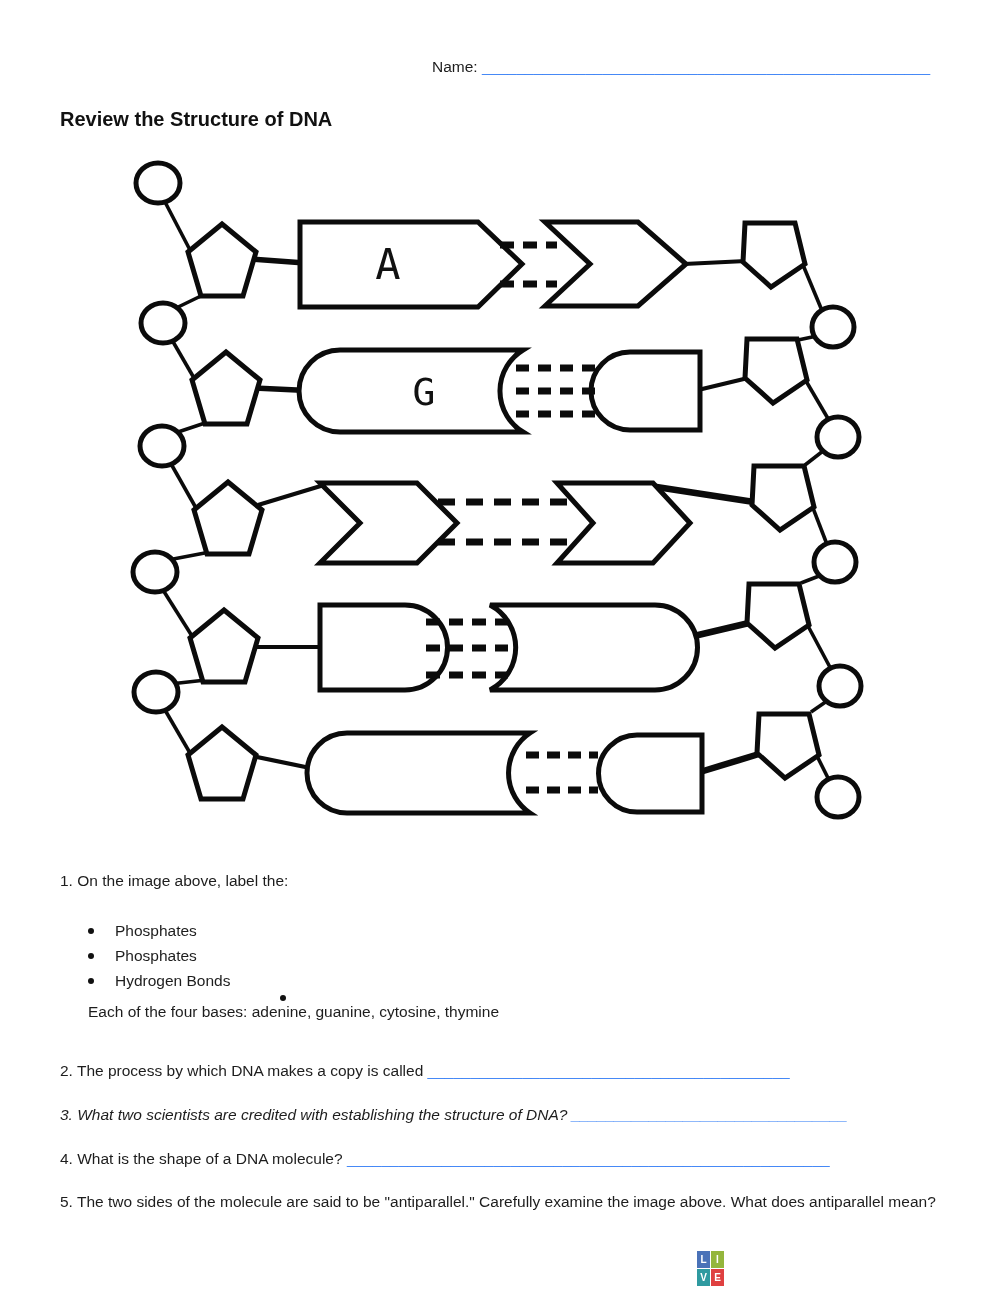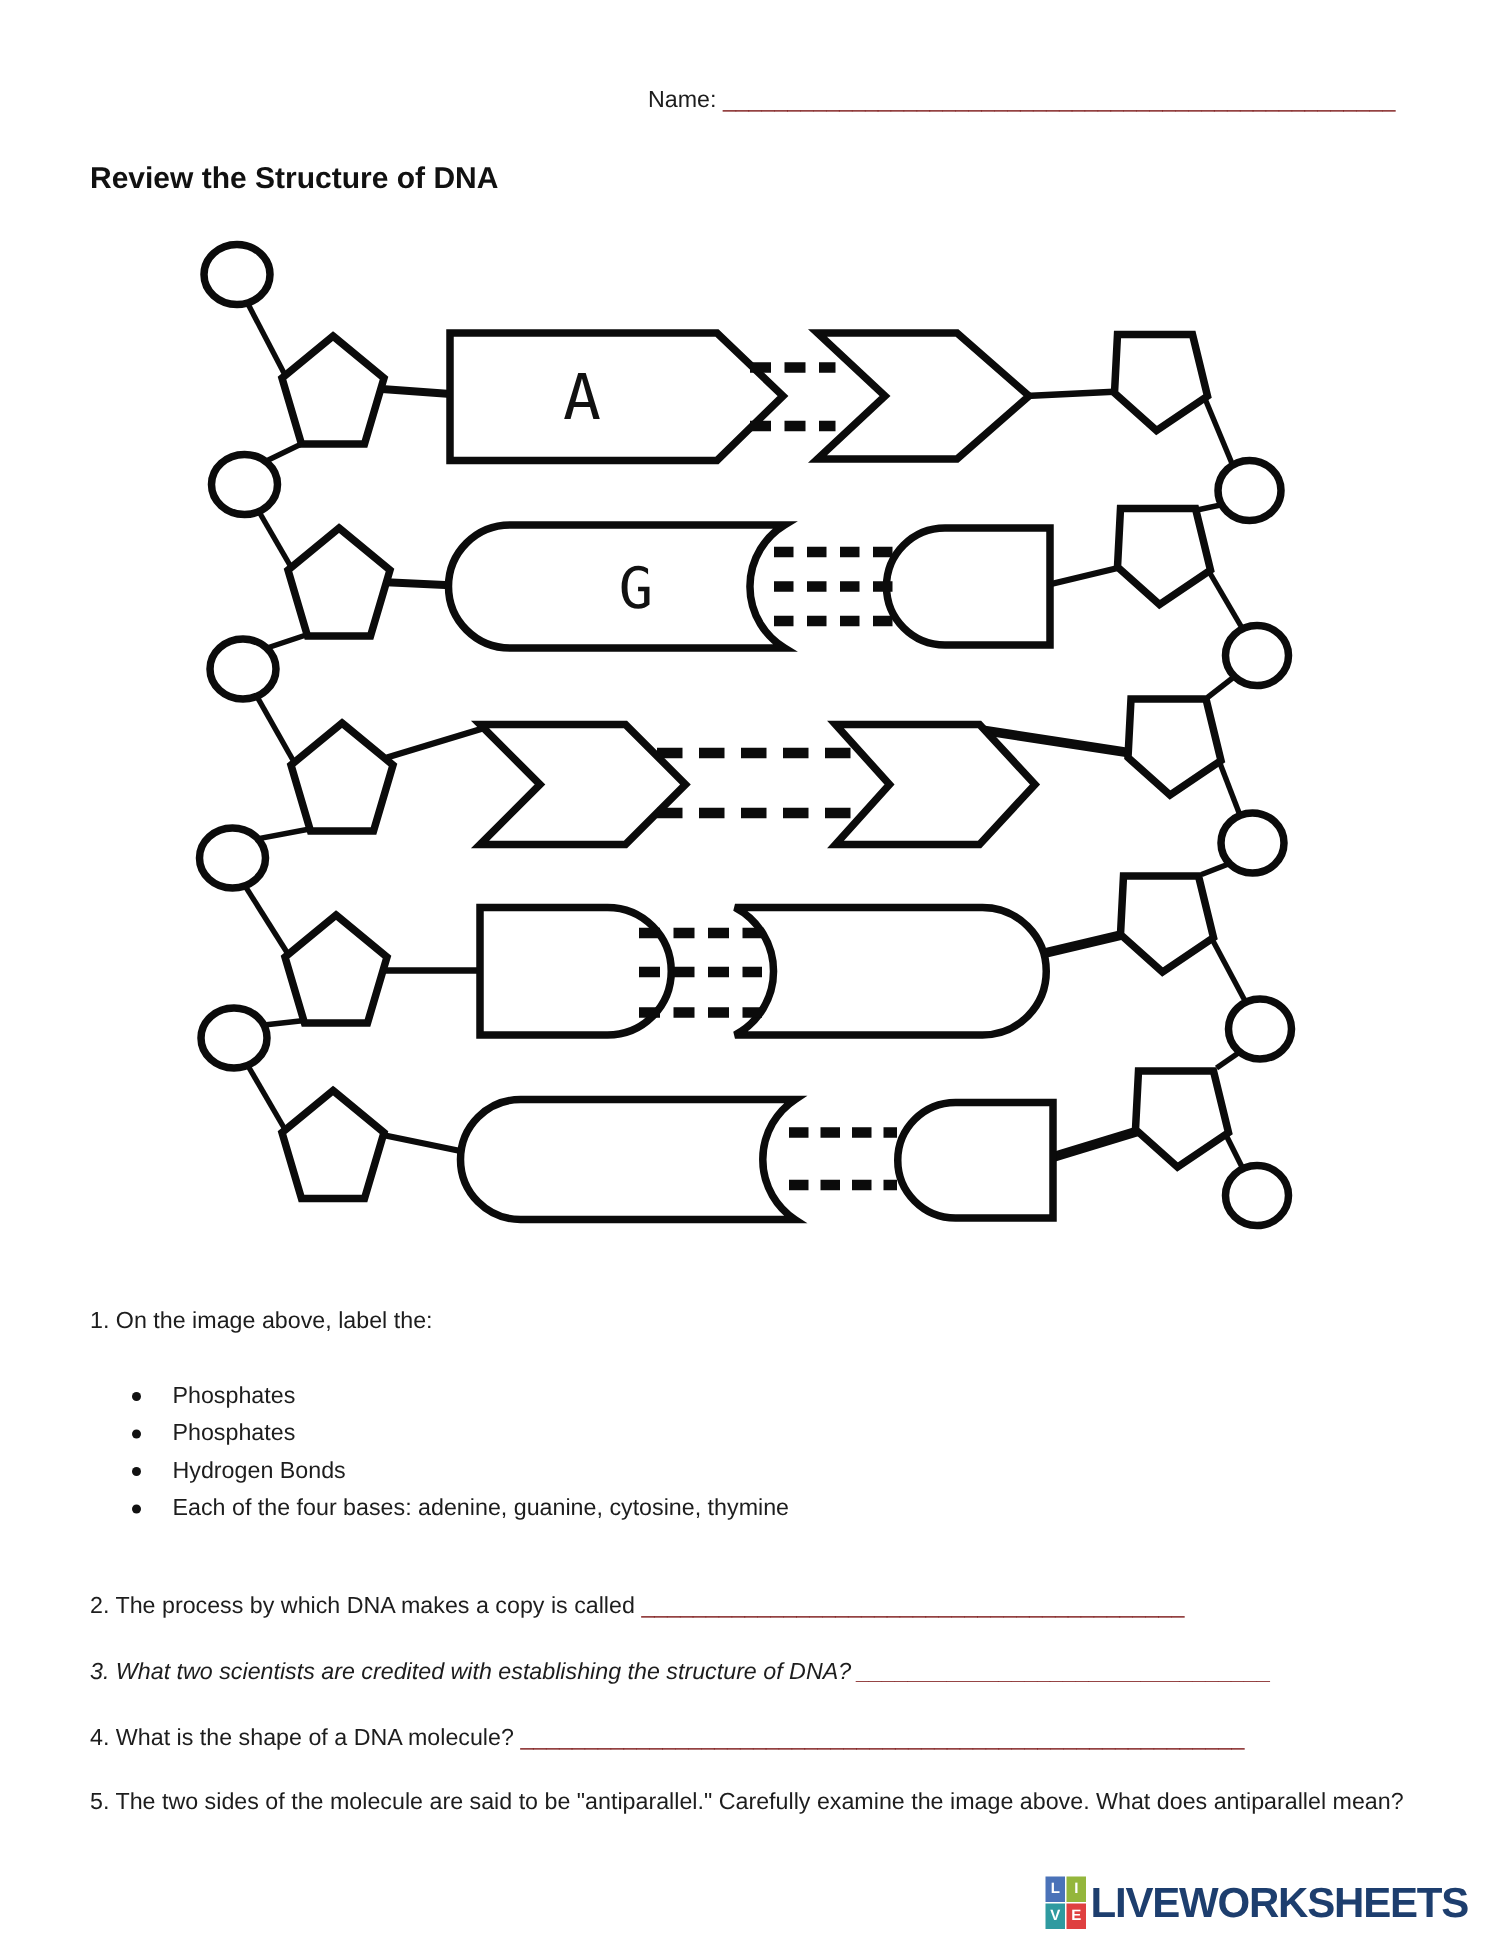--- a/index.html
+++ b/index.html
@@ -2,21 +2,21 @@
 <html><head>
 <meta charset="utf-8">
 <style>
   * { margin:0; padding:0; box-sizing:border-box; }
   html,body { width:1000px; height:1291px; background:#ffffff; }
   body { font-family:"Liberation Sans", sans-serif; color:#1c1c1c; position:relative; }
   .abs { position:absolute; }
   .txt { font-size:15.5px; line-height:21px; color:#1d1d1d; white-space:nowrap; }
   .wrap { white-space:normal; }
   .heading { font-size:20px; font-weight:bold; color:#111;text-align:right; }
-  .blank { letter-spacing:0; color:#7f1d1d; }
+  .blank { letter-spacing:0; color:#3b82f6; }
   .bullet-row { position:absolute; left:88px; display:flex; align-items:center; }
   .bullet-dot { width:6px; height:6px; border-radius:50%; background:#111; margin-right:21px; flex:0 0 auto; }
   svg { display:block; }
   .shape { fill:#ffffff; stroke:#0b0b0b; stroke-width:5; stroke-linejoin:miter; }
   .bb { stroke:#0b0b0b; stroke-width:3.6; fill:none; }
   .conn4 { stroke:#0b0b0b; stroke-width:4.2; }
   .conn5 { stroke:#0b0b0b; stroke-width:5.5; }
   .conn6 { stroke:#0b0b0b; stroke-width:6.5; }
   .hbond { stroke:#0b0b0b; stroke-width:7; fill:none; }
   .base-label { font-family:"DejaVu Sans Mono", monospace; fill:#111; }
@@ -153,21 +153,21 @@
   <span class="txt">Phosphates</span>
 </div>
 <div class="bullet-row" style="top:945px;">
   <span class="bullet-dot"></span>
   <span class="txt">Phosphates</span>
 </div>
 <div class="bullet-row" style="top:970px;align-items:center;">
   <span class="bullet-dot"></span>
   <span class="txt">Hydrogen Bonds</span>
 </div>
-<div class="bullet-row" style="top:995px;">
+<div class="bullet-row" style="top:995px;flex-direction:column;">
   <span class="bullet-dot"></span>
   <span class="txt">Each of the four bases: adenine, guanine, cytosine, thymine</span>
 </div>
 
 <div class="abs txt" style="left:60px; top:1060px;">
   <span>2. The process by which DNA makes a copy is called</span>
   <span class="blank">__________________________________________</span>
 </div>
 
 <div class="abs txt" style="left:60px; top:1104px;font-style:italic;">
@@ -182,14 +182,13 @@
 
 <div class="abs txt wrap" style="left:60px; top:1188px; width:895px; line-height:27px;">5. The two sides of the molecule are said to be "antiparallel." Carefully examine the image above. What does antiparallel mean?</div>
 
 <div class="logo">
   <div class="logo-grid">
     <span class="logo-sq" style="background-color: rgb(74, 114, 184);">L</span>
     <span class="logo-sq" style="background-color: rgb(148, 182, 60);">I</span>
     <span class="logo-sq" style="background-color: rgb(47, 154, 160);">V</span>
     <span class="logo-sq" style="background-color: rgb(223, 64, 64);">E</span>
   </div>
-  <span class="logo-word" style="color: rgb(29, 62, 110);">LIVEWORKSHEETS</span>
 </div>
 
 </body></html>

